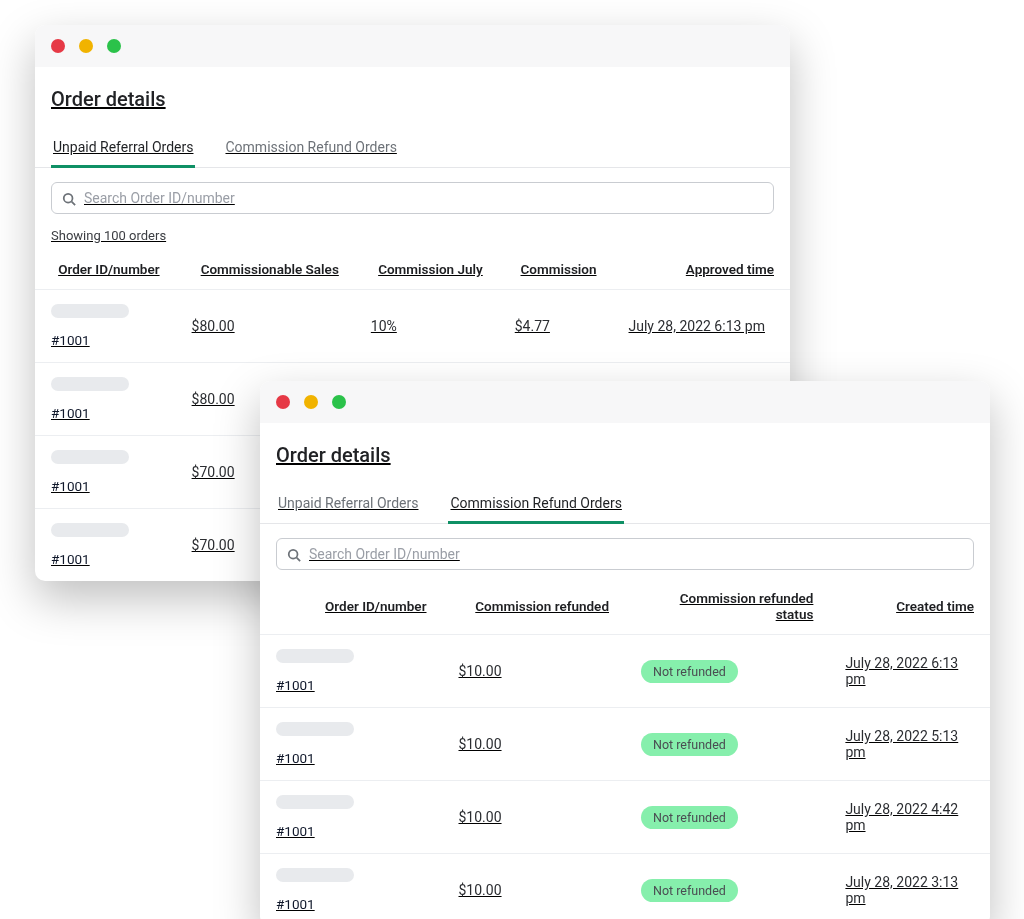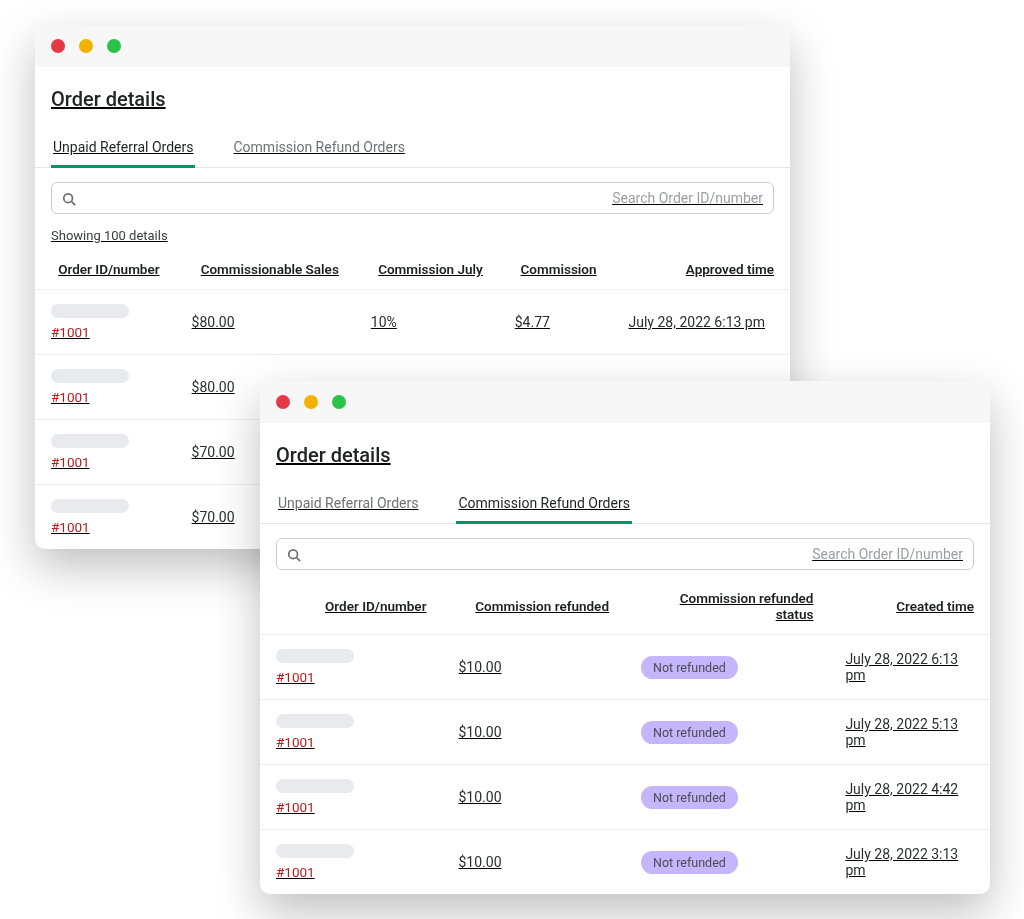--- a/index.html
+++ b/index.html
@@ -18,56 +18,56 @@
       display:flex; align-items:center; column-gap:14px;
     }
     .dot { width:14px; height:14px; border-radius:50%; }
     .red{background:#e63946;} .yellow{background:#f1b300;} .green{background:#2bc24a;}
 
     .page-title {
       font-size:20px; font-weight:500; color:#212225;
       padding:20px 16px 18px;
     }
 
-    .tabs { display:flex; gap:36px; padding:0 16px; border-bottom:1px solid #e5e6e9; }
+    .tabs { display:flex; gap:28px; padding:0 16px; border-bottom:1px solid #e5e6e9; }
     .tab { padding:10px 2px 12px; font-size:14px; color:#6d7278; cursor:pointer; position:relative; }
     .tab.active { color:#1f2124; }
     .tab.active::after {
       content:""; position:absolute; left:0; right:0; bottom:-1px;
       height:3px; background:#0f9065;
     }
 
     .search-wrap { padding:14px 16px 10px; }
     .search {
       display:flex; align-items:center; gap:8px;
       border:1px solid #c9ccd1; border-radius:6px; padding:7px 10px;
       color:#6d7278;
     }
-    .search input { border:none; outline:none; flex:1; font-size:14px; color:#4d7c0f;text-align:right; }
+    .search input { border:none; outline:none; flex:1; font-size:14px; color:#4d7c0f; }
     .search input::placeholder { color:#9a9ea6; }
 
     .counter { padding:4px 16px 8px; font-size:13px; color:#3b3d42; }
 
     table { width:100%; border-collapse:collapse; }
     thead th {
       text-align:right; font-size:13.5px; font-weight:600; color:#1e1f22;
       padding:10px 16px 12px;
     }
     tbody td {
       font-size:14px; color:#2b2d31; padding:14px 16px;
       border-top:1px solid #eceef1; vertical-align:middle;
     }
     .idcell { display:flex; flex-direction:column; gap:6px; }
     .skeleton {
       width:78px; height:14px; border-radius:8px; background:#e8eaed;
     }
-    .order-num { font-size:13.5px; color:#b91c1c; }
+    .order-num { font-size:13.5px; color:#0f172a;margin-top:8px; }
 
     .pill {
-      display:inline-block; background:#c4b5fd; color:#4a4d52;
+      display:inline-block; background:#86efac; color:#4a4d52;
       border-radius:12px; padding:4px 12px; font-size:12.5px;
     }
 
     .mag {
       width:14px; height:14px; display:inline-block;
     }
   </style>
 </head>
 <body>
 
@@ -90,21 +90,21 @@
       <span class="mag">
         <svg viewBox="0 0 16 16" width="14" height="14" fill="none" stroke="#6d7278" stroke-width="2">
           <circle cx="7" cy="7" r="5"></circle>
             <line x1="11" y1="11" x2="15" y2="15"></line>
         </svg>
       </span>
       <input type="text" placeholder="Search Order ID/number" style="">
     </div>
   </div>
 
-  <div class="counter">Showing 100 details</div>
+  <div class="counter">Showing 100 orders</div>
 
   <table>
     <thead>
       <tr>
         <th>Order ID/number</th>
         <th>Commissionable Sales</th>
         <th>Commission July</th>
         <th>Commission</th>
         <th>Approved time</th>
       </tr>

